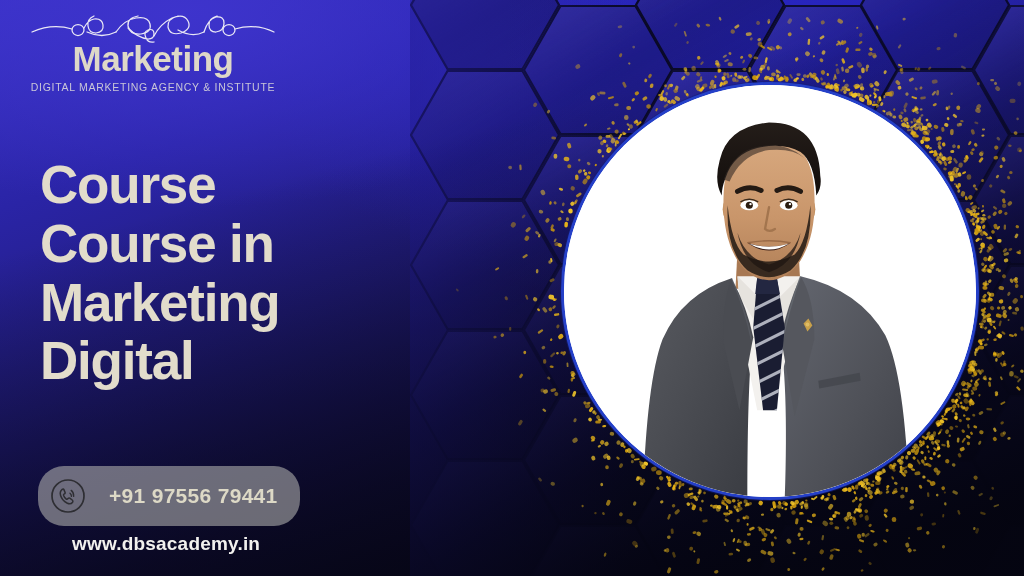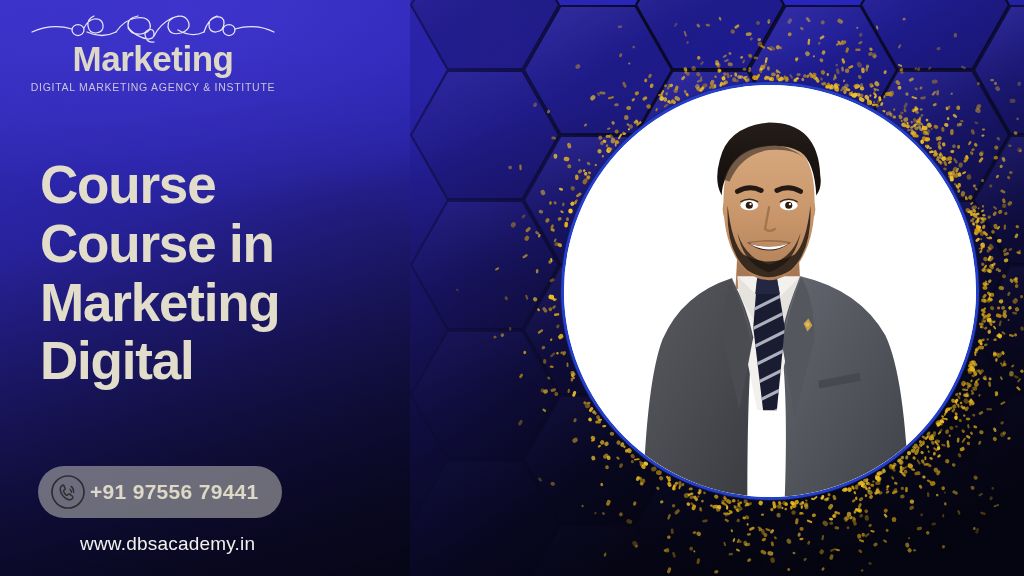--- a/index.html
+++ b/index.html
@@ -121,44 +121,44 @@
     font-weight:bold;
     line-height:1.11;
     color:#e2dccb;
     letter-spacing:-1.2px;
   }
   .headline span { display:block; }
 
   .phone-pill {
     position:absolute;
     left:38px; top:466px;
-    height:52px;
+    height:60px;
     min-width:244px;
     padding:0 22px 0 12px;
     display:flex;
     align-items:center;
-    gap:4px;
+    gap:23px;
     background:rgba(168,168,168,0.62);
     border-radius:26px;
   }
   .phone-icon { width:36px; height:36px; flex:0 0 36px; }
   .phone-icon svg { width:100%; height:100%; display:block; }
   .phone-number {
     font-size:21px;
     font-weight:bold;
     color:#ddd9c6;
     letter-spacing:0.3px;
     white-space:nowrap;
   }
 
   .website {
     position:absolute;
-    left:80px; top:533px;
+    left:72px; top:533px;
     font-size:19px;
-    font-weight:normal;
+    font-weight:bold;
     color:#f2f1ee;
     letter-spacing:0.2px;
   }
 </style>
 </head>
 <body>
 
 <div class="banner">
 
   <div class="hex-field" id="hexField">

